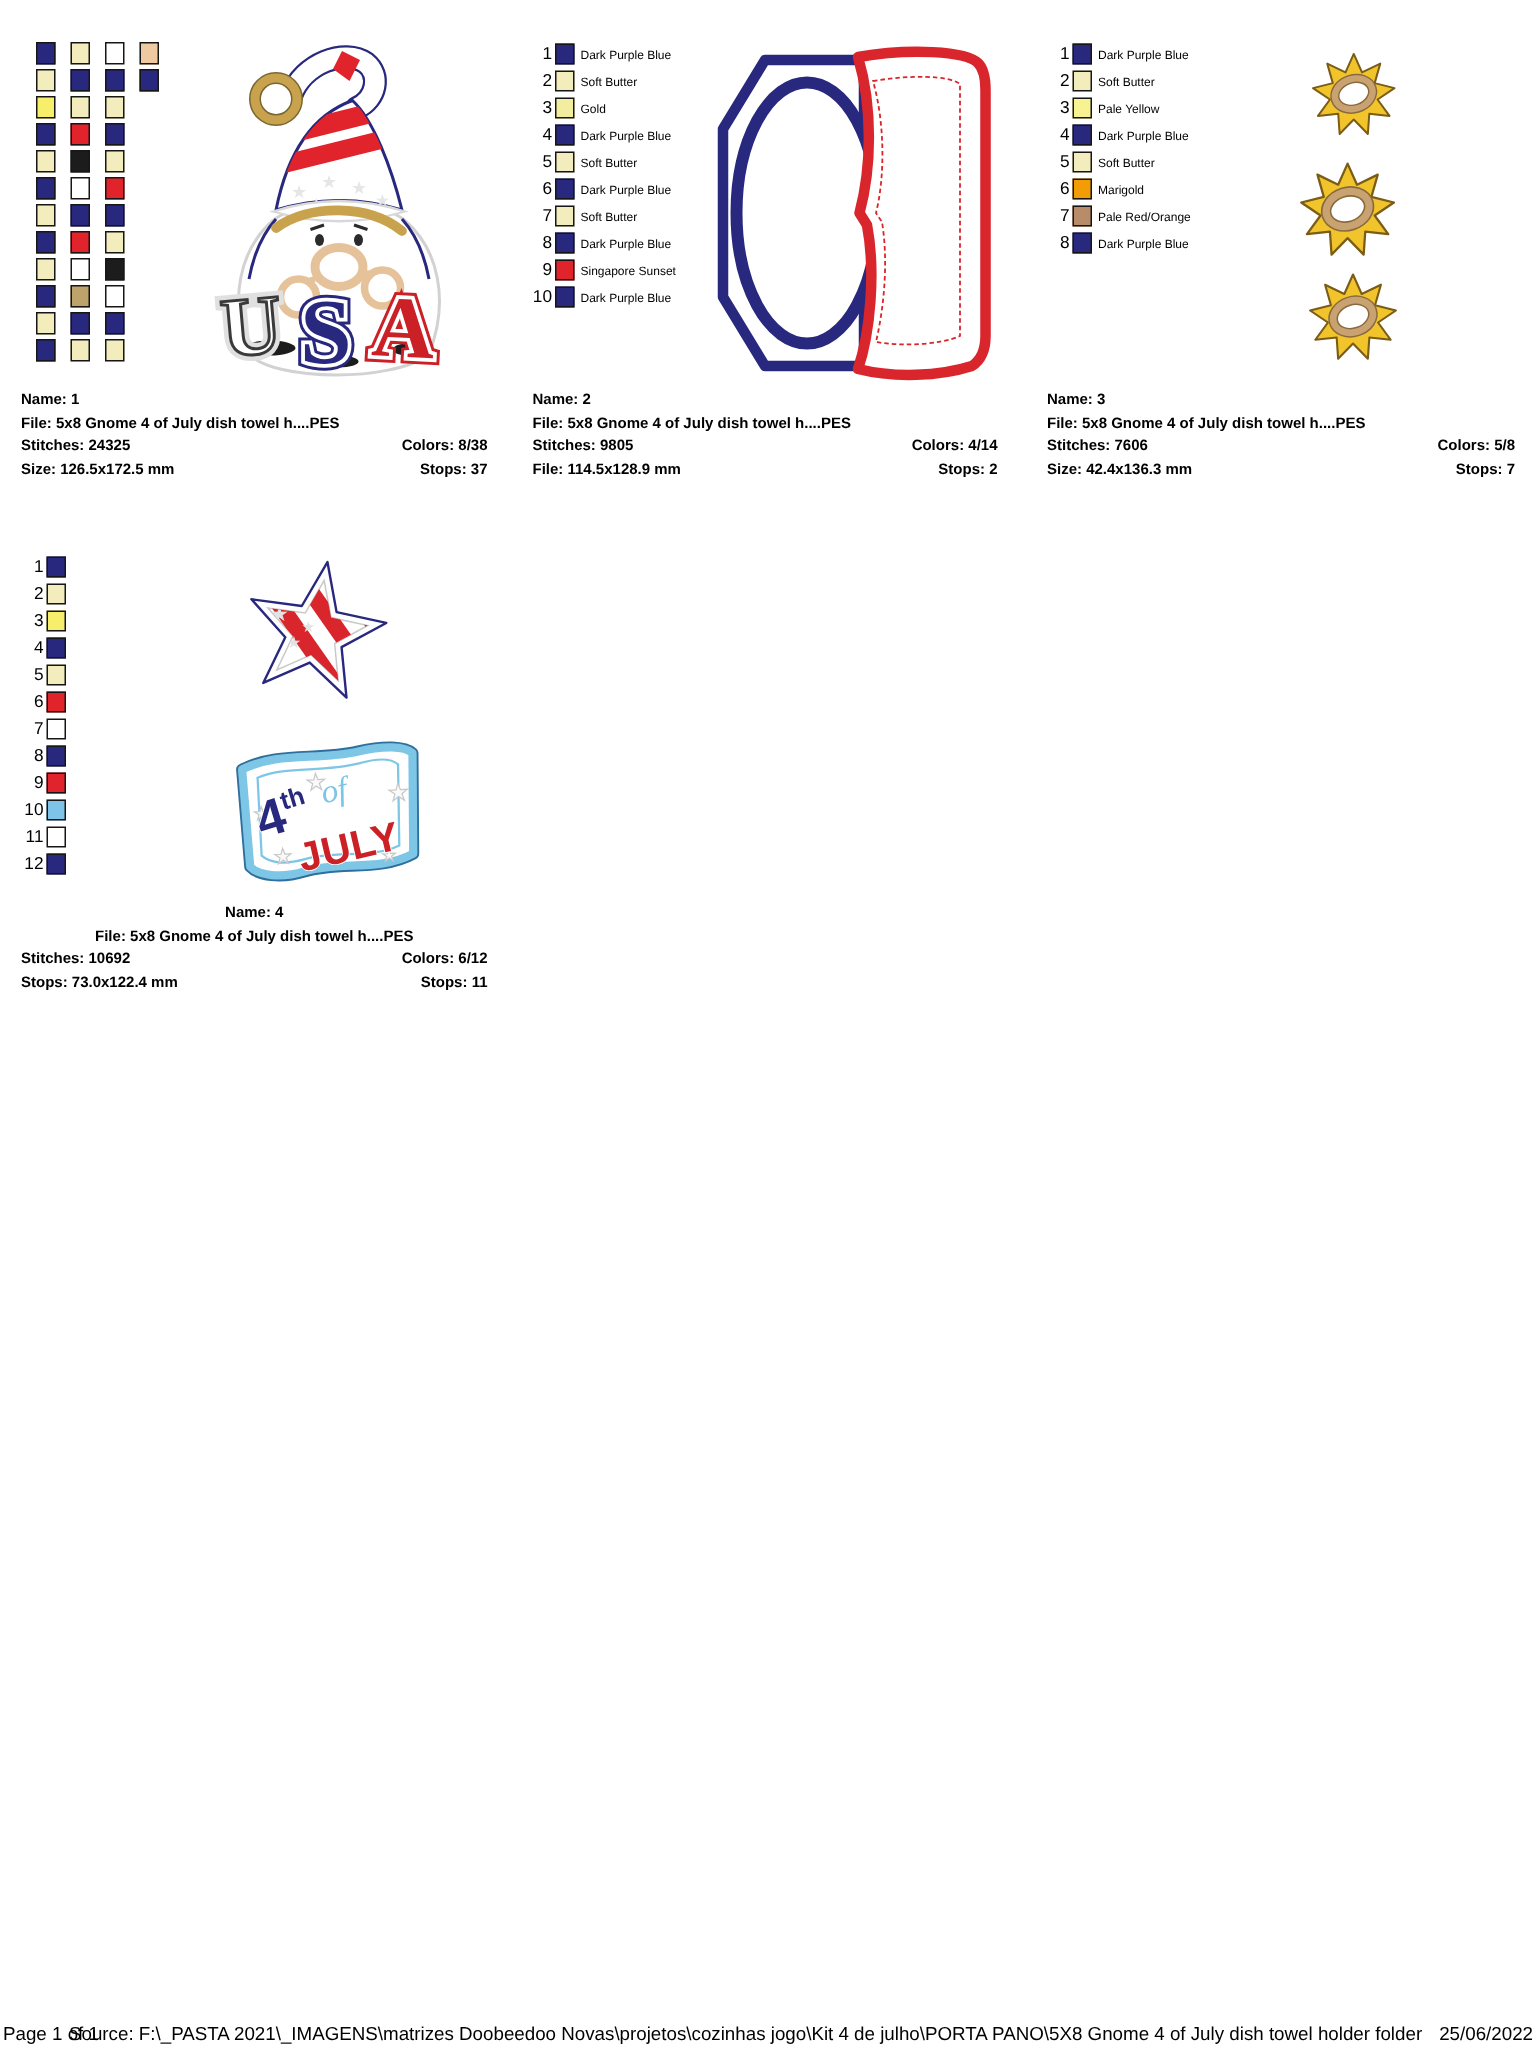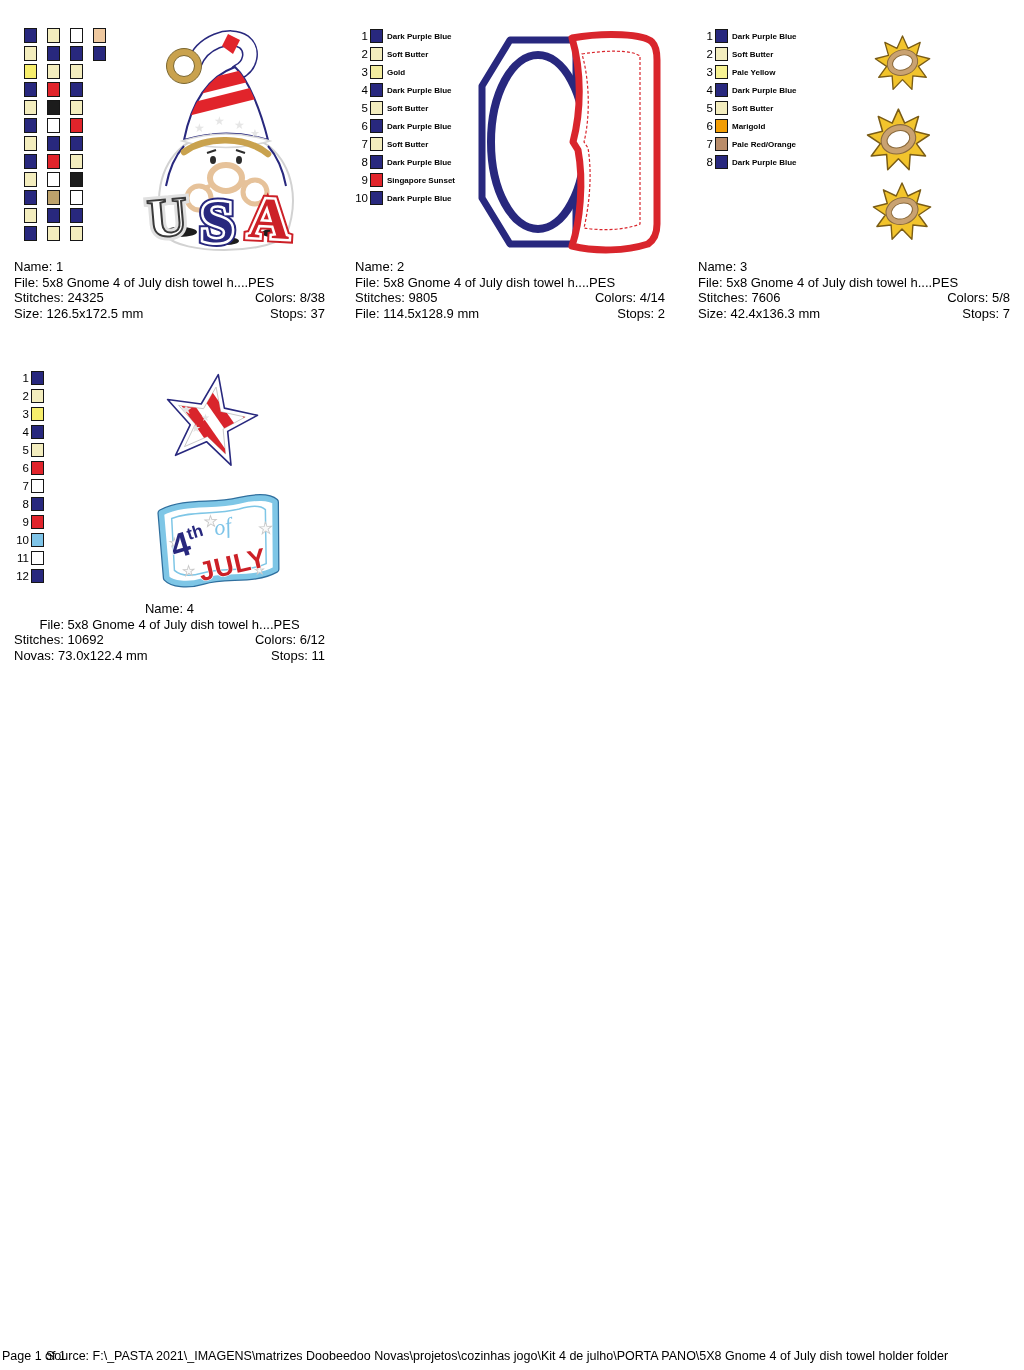--- a/index.html
+++ b/index.html
@@ -1,26 +1,26 @@
 <!DOCTYPE html>
 <html><head>
 <meta charset="utf-8">
 <style>
   html,body{margin:0;padding:0;background:#fff;}
   .page{position:relative;width:1024px;height:1370px;background:#ffffff;overflow:hidden;
         font-family:"Liberation Sans",sans-serif;color:#000;}
   
-  .info{position:absolute;font-weight:normal;font-size:13px;line-height:15.6px;white-space:nowrap;}
+  .info{position:absolute;font-weight:bold;font-size:10px;line-height:15.6px;white-space:nowrap;}
   .info .split{display:flex;justify-content:space-between;}
   
   .clist{position:absolute;}
   .crow{display:flex;align-items:center;height:18px;}
   .cnum{width:15px;text-align:right;font-size:11.5px;flex:none;}
   .csw{width:13px;height:14px;border:1px solid #161616;box-sizing:border-box;flex:none;margin-left:2px;}
-  .clbl{font-size:8px;font-weight:bold;margin-left:4px;white-space:nowrap;}
+  .clbl{font-size:8px;font-weight:normal;margin-left:4px;white-space:nowrap;}
   
   .sgrid{position:absolute;width:110px;height:222px;}
   .scol{position:absolute;top:0;display:flex;flex-direction:column;}
   .scol .csw{width:13px;height:15px;margin:0 0 3px 0;}
   
   .ftxt{position:absolute;font-size:12.5px;white-space:nowrap;}
   .ltr{font-family:"Liberation Serif",serif;font-weight:bold;}
   svg{position:absolute;overflow:visible;}
 </style>
 </head>
@@ -395,21 +395,22 @@
   </svg>
 
   <div class="info" style="left:14px;top:601px;width:311px;text-align:center;">
     <div>Name: 4</div>
     <div>File: 5x8 Gnome 4 of July dish towel h....PES</div>
     <div class="split">
       <span>Stitches: 10692</span>
       <span>Colors: 6/12</span>
     </div>
     <div class="split">
-      <span>Novas: 73.0x122.4 mm</span>
+      <span>Stops: 73.0x122.4 mm</span>
       <span>Stops: 11</span>
     </div>
   </div>
 
   <span class="ftxt" style="left:2px;top:1349px;">Page 1 of 1</span>
   <span class="ftxt" style="left:46px;top:1349px;">Source: F:\_PASTA 2021\_IMAGENS\matrizes Doobeedoo Novas\projetos\cozinhas jogo\Kit 4 de julho\PORTA PANO\5X8 Gnome 4 of July dish towel holder folder</span>
+  <span class="ftxt" style="left:0;top:1349px;width:1022px;text-align:right;">25/06/2022</span>
 
 </div>
 
 </body></html>

